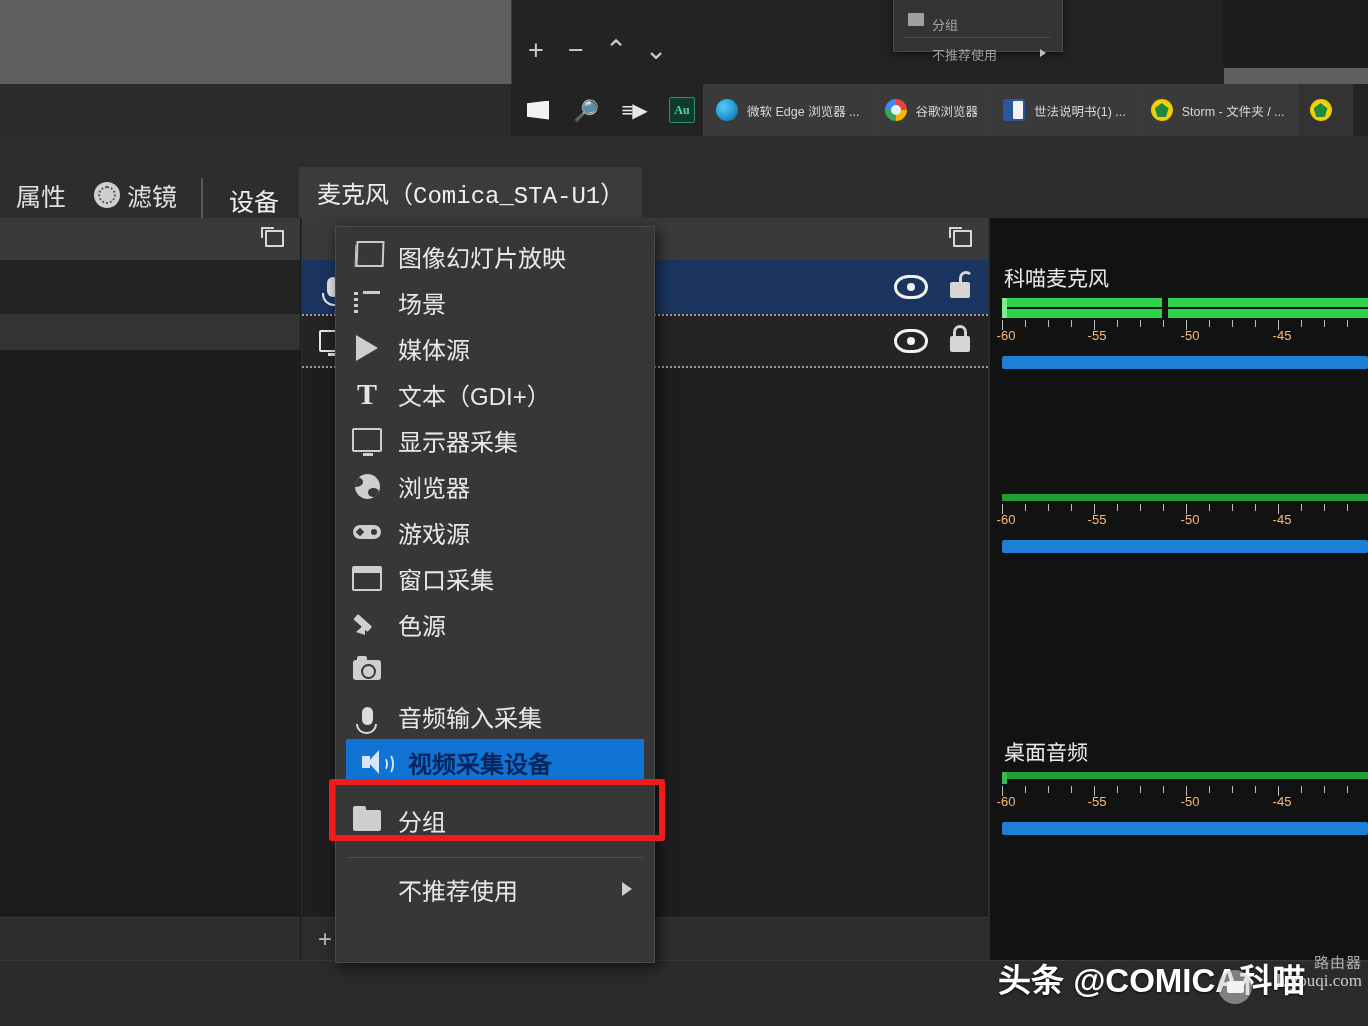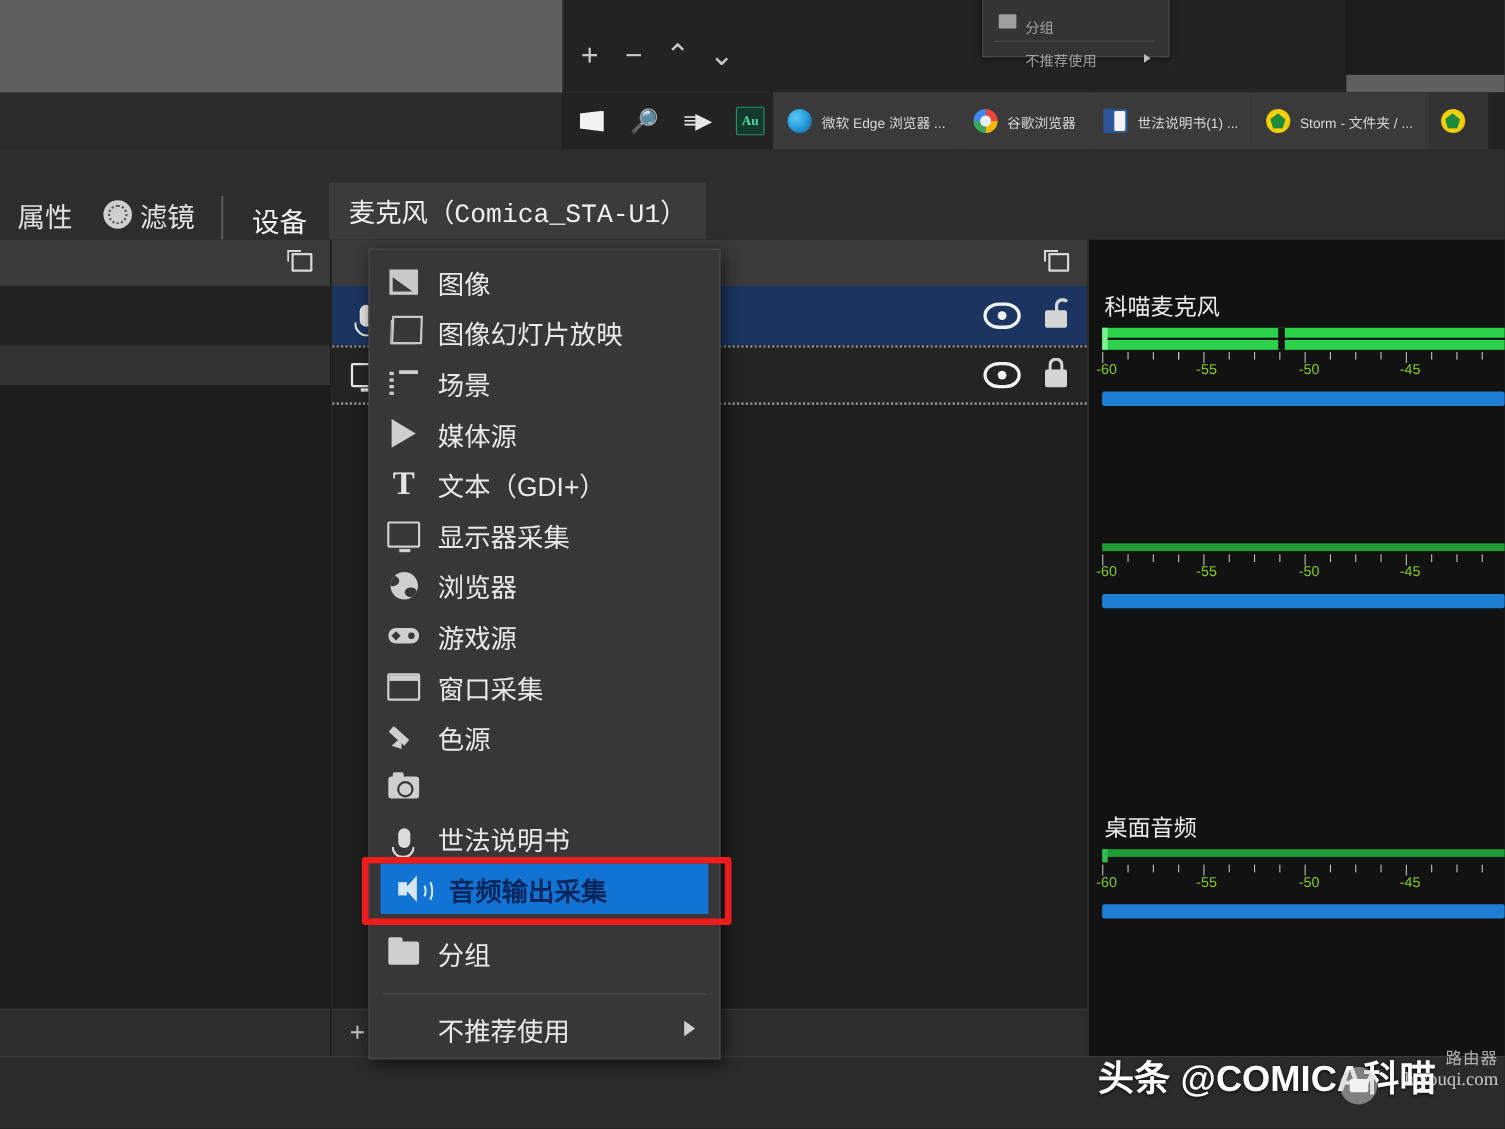--- a/index.html
+++ b/index.html
@@ -424,21 +424,21 @@
     position: absolute; left: 0; top: 0;
     width: 5px; height: 20px;
     background: #7af08f;
   }
   .ticks { position: relative; height: 12px; margin-left: 12px; }
   .tick { position: absolute; top: 0; width: 1px; height: 7px; background: #bdbdbd; }
   .tick.major { height: 10px; }
   .tick-label {
     position: absolute;
     top: 8px;
-    color: #84cc16;
+    color: #fdba74;
     font-size: 13px;
     transform: translateX(-50%);
     white-space: nowrap;
   }
   .vol-slider {
     margin-left: 12px;
     height: 13px;
     background: #1f7fd4;
     border-radius: 2px;
   }
@@ -869,26 +869,20 @@
         <span class="tick" style="left:299px"></span>
           <span class="tick" style="left:322px"></span>
           <span class="tick" style="left:345px"></span>
       </div>
       <div class="vol-slider" style="margin-top:24px"></div>
     </div>
   </div>
 
   <div class="ctx-menu">
 
-    <div class="ctx-item">
-      <span class="ctx-ico">
-          <span class="g-image"></span>
-        </span>
-      <span class="ctx-label">图像</span>
-    </div>
 
     <div class="ctx-item">
       <span class="ctx-ico">
           <span class="g-slide"></span>
         </span>
       <span class="ctx-label">图像幻灯片放映</span>
     </div>
 
     <div class="ctx-item">
       <span class="ctx-ico">
@@ -958,33 +952,33 @@
     <div class="ctx-item">
       <span class="ctx-ico">
           <span class="g-camera"></span>
         </span>
     </div>
 
     <div class="ctx-item">
       <span class="ctx-ico">
           <span class="g-mic"></span>
         </span>
-      <span class="ctx-label">世法说明书</span>
+      <span class="ctx-label">音频输入采集</span>
     </div>
 
     <div class="ctx-item highlight">
       <span class="ctx-ico">
         <span class="g-speaker">
             <span class="body"></span>
             <span class="cone"></span>
             <span class="wave w1"></span>
             <span class="wave w2"></span>
           </span>
       </span>
-      <span class="ctx-label">音频输出采集</span>
+      <span class="ctx-label">视频采集设备</span>
     </div>
 
     <div class="ctx-item" style="margin-top:12px">
       <span class="ctx-ico">
           <span class="g-folder"></span>
         </span>
       <span class="ctx-label">分组</span>
     </div>
 
     <div class="ctx-sep" style="margin-top:14px"></div>

